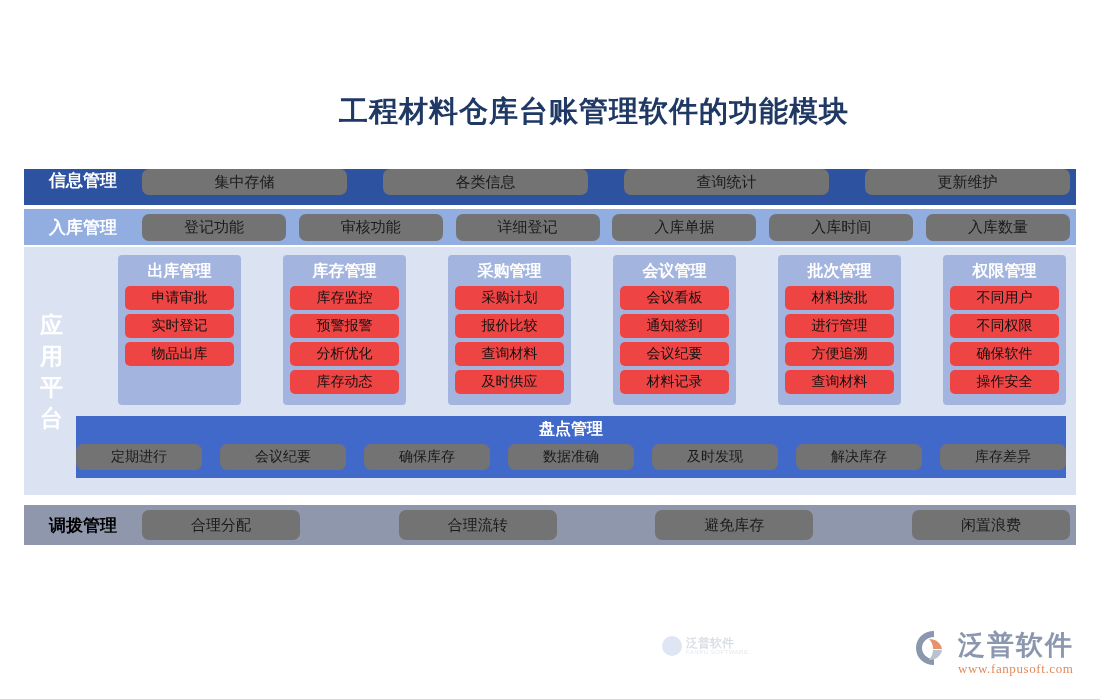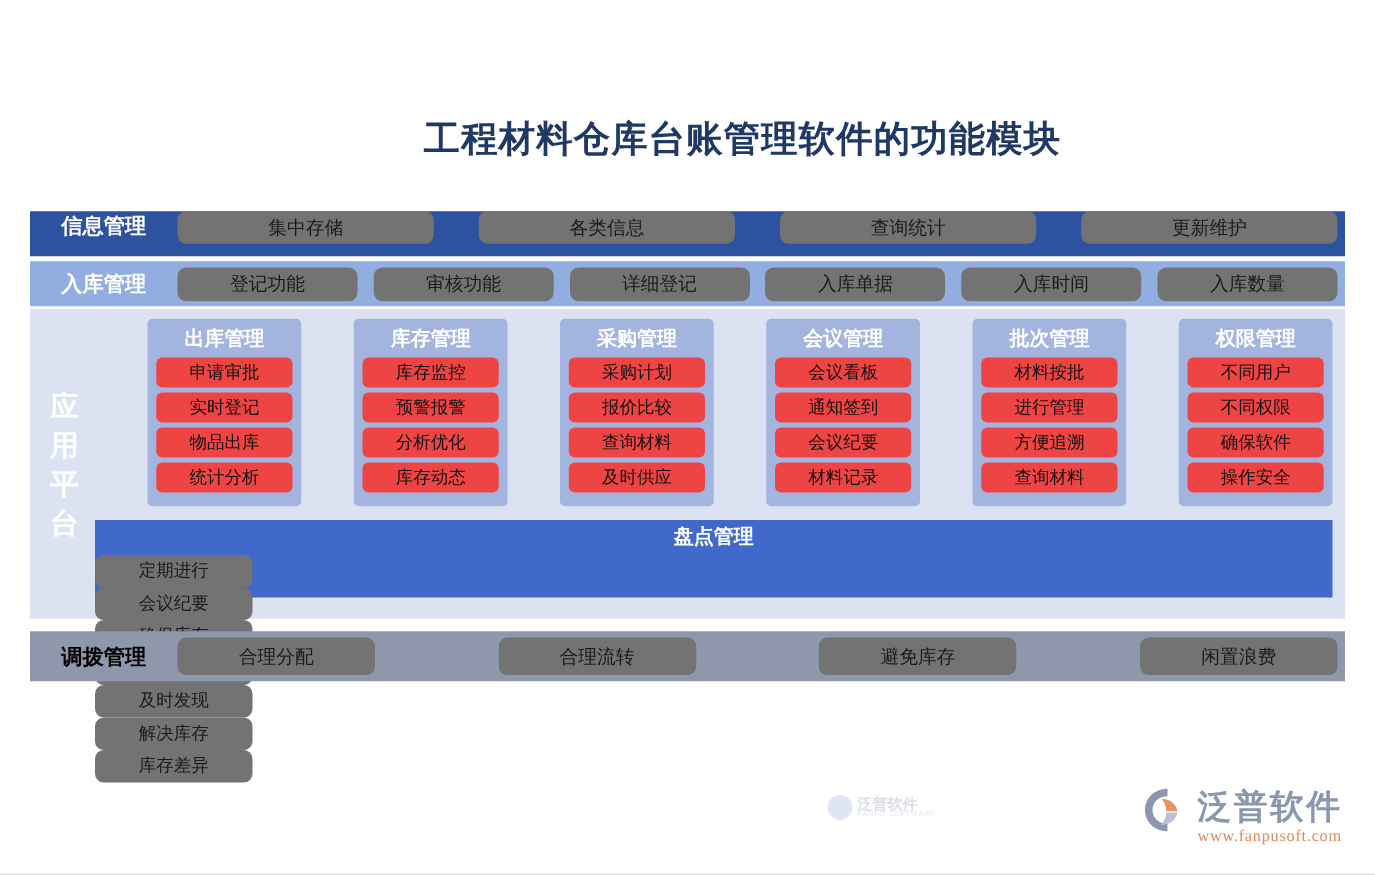--- a/index.html
+++ b/index.html
@@ -196,21 +196,20 @@
     font-size: 16px;
     font-weight: bold;
     margin-bottom: 4px;
     white-space: nowrap;
   }
   .stock-pills {
     display: flex;
     justify-content: space-between;
     padding: 0 0;
     box-sizing: border-box;
-    flex-direction: column;
   }
   .stock-pills .pill {
     width: 126px;
     height: 26px;
     font-size: 14px;
   }
 
   
   .bar-transfer {
     position: absolute;
@@ -340,21 +339,20 @@
 
   <div class="platform-label">应用平台</div>
 
   <div class="cols">
 
     <div class="col">
       <div class="col-title">出库管理</div>
       <div class="col-item">申请审批</div>
       <div class="col-item">实时登记</div>
       <div class="col-item">物品出库</div>
-      <div class="col-item">统计分析</div>
     </div>
 
     <div class="col">
       <div class="col-title">库存管理</div>
       <div class="col-item">库存监控</div>
       <div class="col-item">预警报警</div>
       <div class="col-item">分析优化</div>
       <div class="col-item">库存动态</div>
     </div>
 

